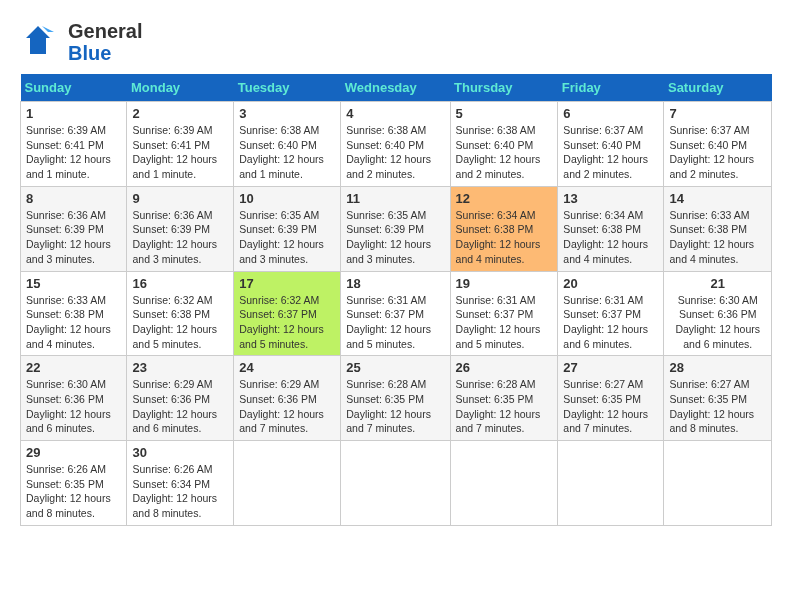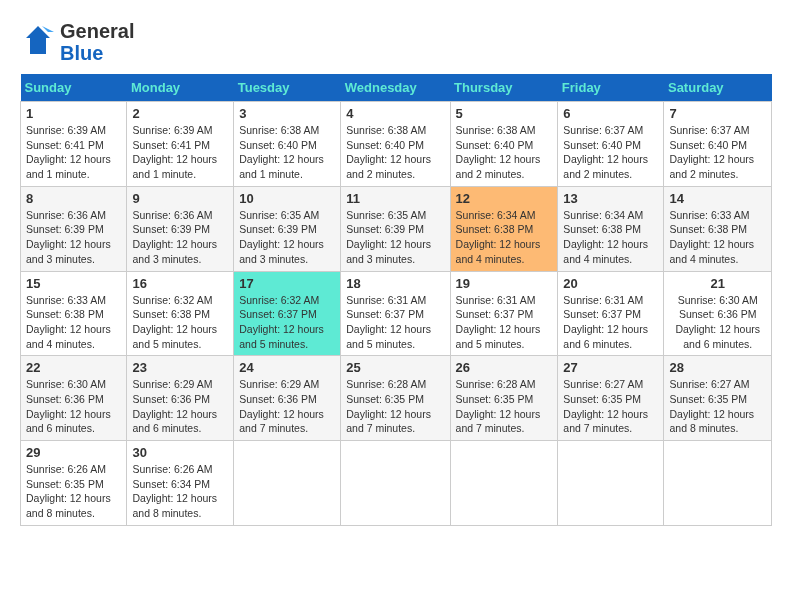--- a/index.html
+++ b/index.html
@@ -78,21 +78,21 @@
 
 <div class="header">
   <div class="logo">
     <div>
       <svg width="36" height="36" viewBox="0 0 36 36">
         <rect x="0" y="0" width="36" height="36" fill="none"></rect>
         <polygon points="18,4 30,16 26,16 26,32 10,32 10,16 6,16" fill="#1565c0"></polygon>
         <polygon points="22,4 34,10 28,10" fill="#42a5f5"></polygon>
       </svg>
     </div>
-    <div style="margin-left:4px;">
+    <div style="margin-left:12px;">
       <div style="font-size:20px;font-weight:bold;color:#333;line-height:1.1;">General</div>
       <div style="font-size:20px;font-weight:bold;color:#1565c0;line-height:1.1;">Blue</div>
     </div>
   </div>
   <div class="title-block">
     <div class="month-title"></div>
     <div class="location"></div>
   </div>
 </div>
 
@@ -171,21 +171,21 @@
       </tr>
       <tr>
         <td style="background: rgb(255, 255, 255);">
           <span class="day-num">15</span>
           <div class="day-info">Sunrise: 6:33 AM<br>Sunset: 6:38 PM<br>Daylight: 12 hours and 4 minutes.</div>
         </td>
         <td style="background: rgb(255, 255, 255);">
           <span class="day-num">16</span>
           <div class="day-info">Sunrise: 6:32 AM<br>Sunset: 6:38 PM<br>Daylight: 12 hours and 5 minutes.</div>
         </td>
-        <td style="background: #5eead4;">
+        <td style="background: #bef264;">
           <span class="day-num">17</span>
           <div class="day-info">Sunrise: 6:32 AM<br>Sunset: 6:37 PM<br>Daylight: 12 hours and 5 minutes.</div>
         </td>
         <td style="background: rgb(255, 255, 255);">
           <span class="day-num">18</span>
           <div class="day-info">Sunrise: 6:31 AM<br>Sunset: 6:37 PM<br>Daylight: 12 hours and 5 minutes.</div>
         </td>
         <td style="background: rgb(255, 255, 255);">
           <span class="day-num">19</span>
           <div class="day-info">Sunrise: 6:31 AM<br>Sunset: 6:37 PM<br>Daylight: 12 hours and 5 minutes.</div>

